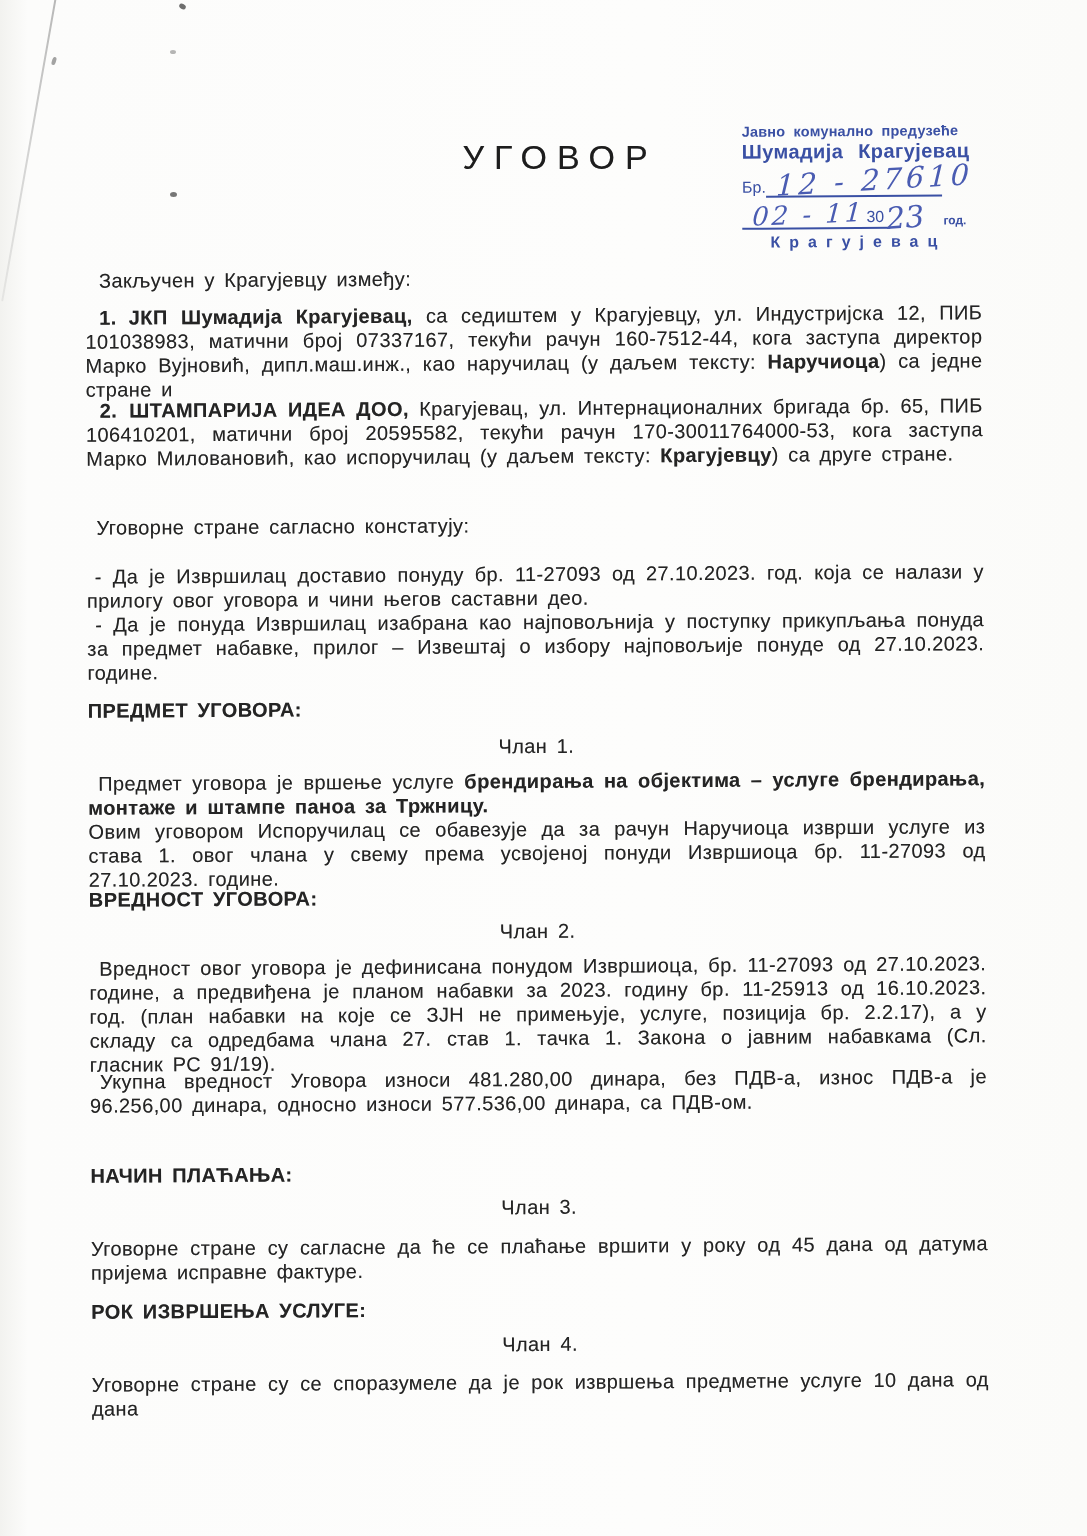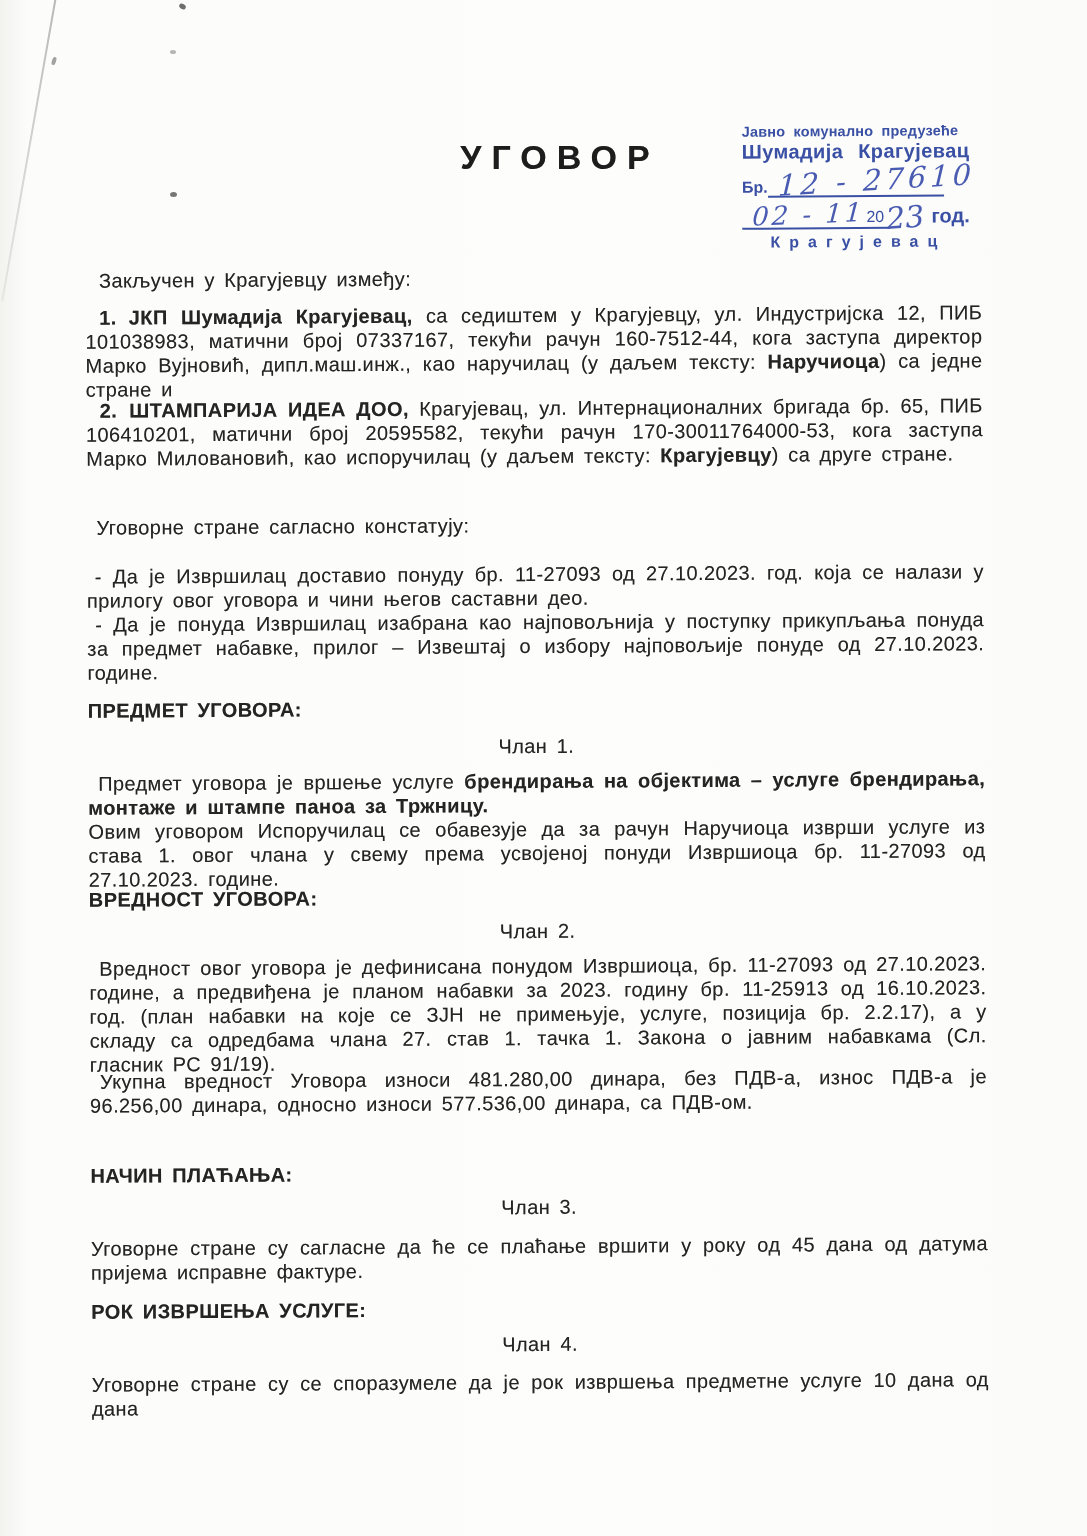--- a/index.html
+++ b/index.html
@@ -20,53 +20,53 @@
     transform:rotate(10deg);transform-origin:top center;border-radius:2px;
   }
   .speck{position:absolute;background:#4a4a4a;border-radius:50%;}
   .speck.s1{left:179px;top:4px;width:7px;height:5px;opacity:.8;transform:rotate(30deg);}
   .speck.s2{left:170px;top:50px;width:6px;height:4px;opacity:.4;}
   .speck.s3{left:170px;top:192px;width:7px;height:5px;opacity:.75;}
   .speck.s4{left:52px;top:57px;width:4px;height:8px;opacity:.5;border-radius:40%;transform:rotate(18deg);}
   
   .doc-header{position:absolute;left:120px;top:138px;width:880px;text-align:center;}
   .title{
-    margin:0;font-size:34px;font-weight:bold;letter-spacing:10px;
+    margin:0;font-size:34px;font-weight:normal;letter-spacing:10px;
     color:#1d1d1d;text-shadow:0 0 .6px rgba(30,30,30,.5);
   }
   .subtitle{
     margin-top:19px;font-size:24px;font-weight:bold;letter-spacing:.2px;
     color:#222;text-shadow:0 0 .5px rgba(30,30,30,.45);
   }
   
   .stamp{
     position:absolute;left:742px;top:123px;width:232px;
     color:var(--stamp-blue,#3a50a4);transform:rotate(-.4deg);
   }
   .st-org1{font-size:14.5px;font-weight:bold;word-spacing:4px;letter-spacing:.2px;white-space:nowrap;}
   .st-org2{font-size:20px;font-weight:bold;word-spacing:9px;letter-spacing:.4px;margin-top:1px;white-space:nowrap;}
   .st-row{display:flex;align-items:flex-end;white-space:nowrap;}
   .st-number-row{margin-top:3px;height:31px;}
-  .st-label{font-size:16px;font-weight:bold;padding-bottom:1px;}
+  .st-label{font-size:16px;font-weight:normal;padding-bottom:1px;}
   .st-underline{
     border-bottom:2px solid var(--stamp-blue,#3a50a4);
     flex:0 0 auto;text-align:center;padding:0 6px 0 10px;
   }
   .num-seg{width:160px;}
   .date-seg{width:132px;display:inline-flex;justify-content:space-between;align-items:flex-end;}
   .hand{
     font-family:"DejaVu Serif",serif;font-style:italic;
     color:var(--stamp-hand,#4a5cb2);display:inline-block;line-height:1;
   }
   .hand-num{font-size:29px;letter-spacing:4px;transform:rotate(-3deg) skewX(-6deg);}
   .st-date-row{margin-top:2px;height:30px;}
   .hand-date{font-size:26px;letter-spacing:3px;transform:rotate(-2deg) skewX(-6deg);}
   .st-year-print{font-size:16px;color:var(--stamp-blue,#3a50a4);font-family:"Liberation Sans",sans-serif;font-style:normal;padding-bottom:1px;}
   .hand-year{font-size:30px;margin-left:-4px;position:relative;top:4px;transform:rotate(-4deg);}
-  .st-year-suffix{font-size:20px;font-weight:bold;padding-bottom:1px;margin-left:7px;}
+  .st-year-suffix{font-size:12px;font-weight:bold;padding-bottom:1px;margin-left:19px;}
   .st-city{font-size:16px;font-weight:bold;letter-spacing:9px;text-align:center;margin-top:4px;}
   
   .column{
     position:absolute;left:88px;top:0;width:897px;height:1536px;
     transform:rotate(-.35deg);
     font-size:20px;line-height:24px;letter-spacing:.4px;word-spacing:3.5px;
     color:#242424;text-shadow:0 0 .5px rgba(40,40,40,.4);
   }
   .blk{position:absolute;left:0;right:0;margin:0;}
   p.blk{text-align:justify;}
@@ -117,21 +117,21 @@
   <div class="stamp">
     <div class="st-org1">Јавно комунално предузеће</div>
     <div class="st-org2">Шумадија Крагујевац</div>
     <div class="st-row st-number-row">
       <span class="st-label">Бр.</span>
       <span class="st-underline num-seg"><span class="hand hand-num">12 - 27610</span></span>
     </div>
     <div class="st-row st-date-row">
       <span class="st-underline date-seg">
           <span class="hand hand-date">02 - 11</span>
-          <span class="st-year-print">20</span>
+          <span class="st-year-print">30</span>
         </span>
         <span class="hand hand-year">23</span>
         <span class="st-year-suffix">год.</span>
     </div>
     <div class="st-city">Крагујевац</div>
   </div>
 
   <main class="column">
 
     <p class="blk pos-intro ind14">Закључен у Крагујевцу између:</p>

